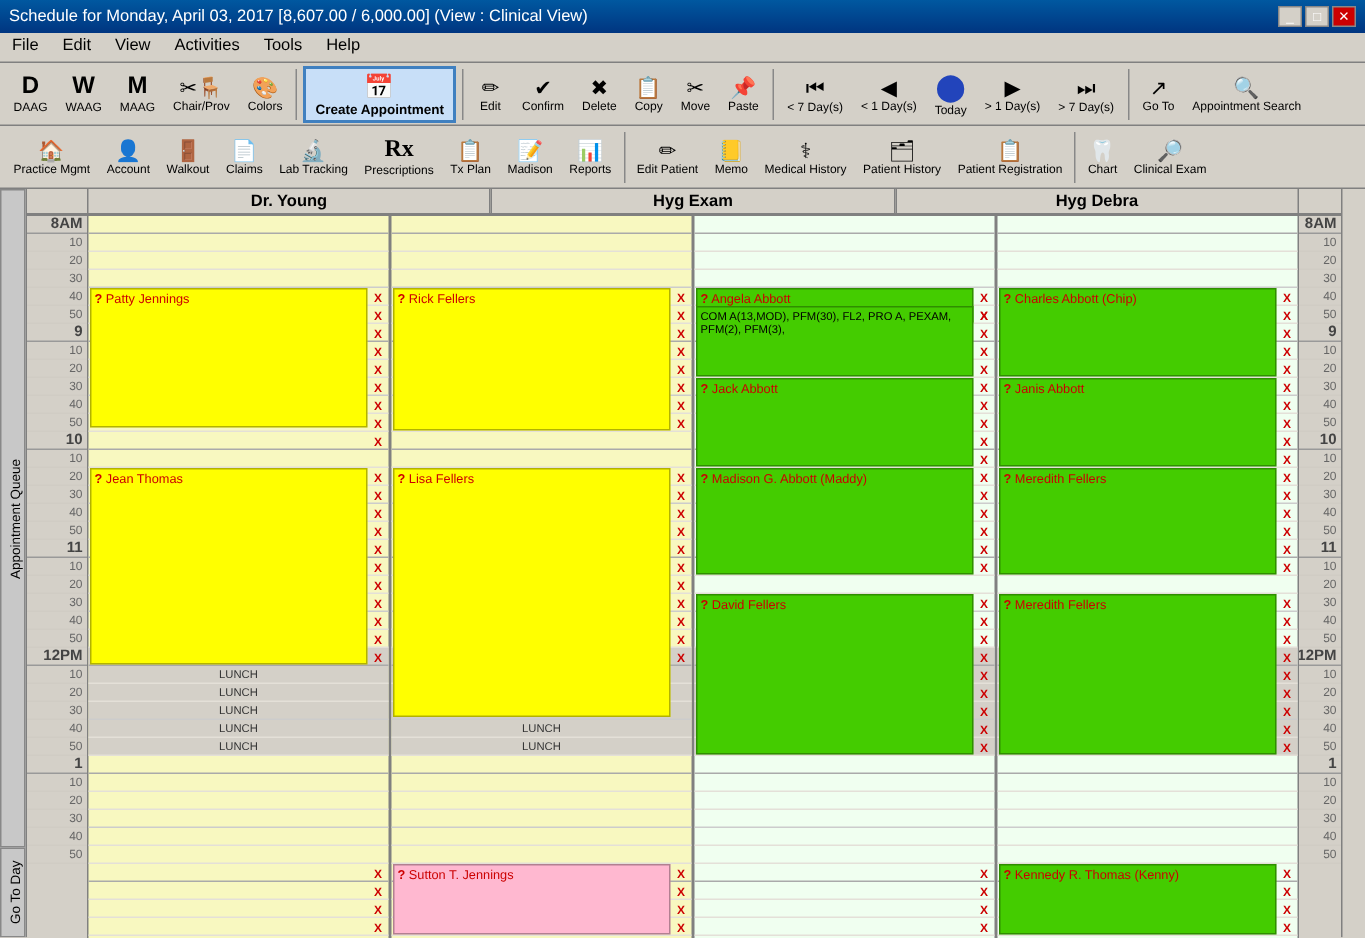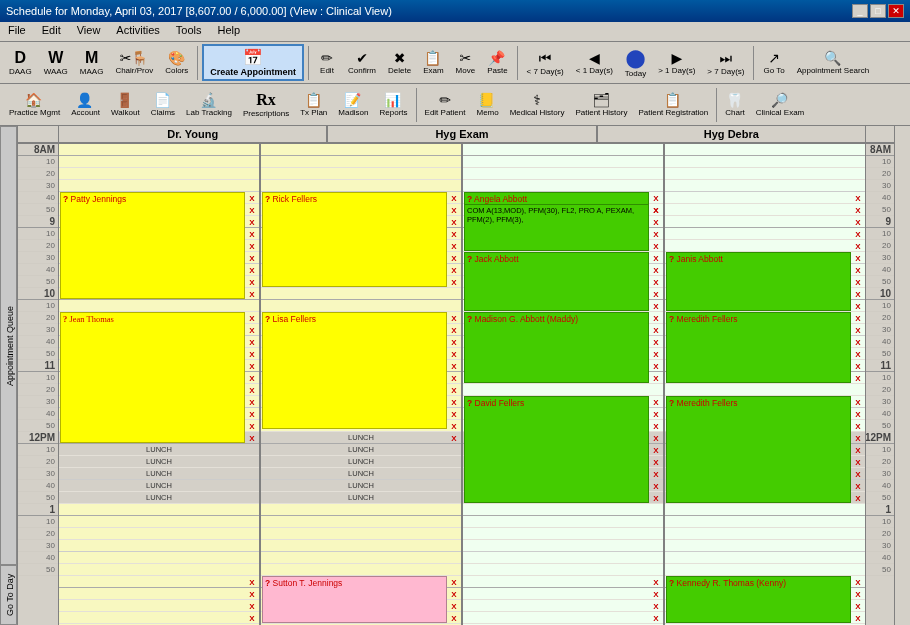--- a/index.html
+++ b/index.html
@@ -259,21 +259,21 @@
     <div class="big-btn">
       <span class="icon" style="font-size:14px;">✔</span>
       <span class="lbl">Confirm</span>
     </div>
     <div class="big-btn">
       <span class="icon" style="font-size:14px;">✖</span>
       <span class="lbl">Delete</span>
     </div>
     <div class="big-btn">
       <span class="icon" style="font-size:14px;">📋</span>
-      <span class="lbl">Exam</span>
+      <span class="lbl">Copy</span>
     </div>
     <div class="big-btn">
       <span class="icon" style="font-size:14px;">✂</span>
       <span class="lbl">Move</span>
     </div>
     <div class="big-btn">
       <span class="icon" style="font-size:14px;">📌</span>
       <span class="lbl">Paste</span>
     </div>
     <div style="width:1px;height:34px;background:#888;margin:0 2px;"></div>
@@ -472,33 +472,33 @@
                 <div class="slot-row"></div>
                 <div class="slot-row"></div>
                 <div class="slot-row semi"></div>
                 <div class="slot-row"></div>
                 <div class="slot-row"></div>
                 <div class="slot-row major"></div>
                 <div class="slot-row"></div>
                 <div class="slot-row"></div>
                 <div class="slot-row"></div>
                 <div class="slot-row"></div>
-                <div style="position: absolute; top: 48px; height: 107px; left: 1px; right: 14px; background: rgb(255, 255, 0); border: 1px solid rgba(0, 0, 0, 0.3); overflow: hidden; cursor: pointer; z-index: 2; font-size: 8.5px; padding: 1px 2px; color: rgb(0, 0, 0);"><span style="color: rgb(204, 0, 0);"><span style="color:#cc0000;font-weight:bold;">?</span> Patty Jennings</span></div>
+                <div style="position: absolute; top: 48px; height: 93px; left: 1px; right: 14px; background: rgb(255, 255, 0); border: 1px solid rgba(0, 0, 0, 0.3); overflow: hidden; cursor: pointer; z-index: 2; font-size: 8.5px; padding: 1px 2px; color: rgb(0, 0, 0);"><span style="color: rgb(204, 0, 0);"><span style="color:#cc0000;font-weight:bold;">?</span> Patty Jennings</span></div>
                 <div style="position: absolute; top: 48px; height: 108px; right: 1px; width: 12px; z-index: 3; font-size: 8px; color: rgb(204, 0, 0); font-weight: bold;">
                   <div style="height: 12px; display: flex; align-items: center; justify-content: center;">X</div>
                   <div style="height: 12px; display: flex; align-items: center; justify-content: center;">X</div>
                   <div style="height: 12px; display: flex; align-items: center; justify-content: center;">X</div>
                   <div style="height: 12px; display: flex; align-items: center; justify-content: center;">X</div>
                   <div style="height: 12px; display: flex; align-items: center; justify-content: center;">X</div>
                   <div style="height: 12px; display: flex; align-items: center; justify-content: center;">X</div>
                   <div style="height: 12px; display: flex; align-items: center; justify-content: center;">X</div>
                   <div style="height: 12px; display: flex; align-items: center; justify-content: center;">X</div>
                   <div style="height: 12px; display: flex; align-items: center; justify-content: center;">X</div>
                 </div>
-                <div style="position: absolute; top: 168px; height: 131px; left: 1px; right: 14px; background: rgb(255, 255, 0); border: 1px solid rgba(0, 0, 0, 0.3); overflow: hidden; cursor: pointer; z-index: 2; font-size: 8.5px; padding: 1px 2px; color: rgb(0, 0, 0);"><span style="color: rgb(204, 0, 0); font-family: Liberation Serif, serif;"><span style="color:#cc0000;font-weight:bold;">?</span> Jean Thomas</span></div>
+                <div style="position: absolute; top: 168px; height: 131px; left: 1px; right: 14px; background: rgb(255, 255, 0); border: 1px solid rgba(0, 0, 0, 0.3); overflow: hidden; cursor: pointer; z-index: 2; font-size: 8.5px; padding: 1px 2px; color: rgb(0, 0, 0);"><span style="color: rgb(204, 0, 0);"><span style="color:#cc0000;font-weight:bold;">?</span> Jean Thomas</span></div>
                 <div style="position: absolute; top: 168px; height: 132px; right: 1px; width: 12px; z-index: 3; font-size: 8px; color: rgb(204, 0, 0); font-weight: bold;">
                   <div style="height: 12px; display: flex; align-items: center; justify-content: center;">X</div>
                   <div style="height: 12px; display: flex; align-items: center; justify-content: center;">X</div>
                   <div style="height: 12px; display: flex; align-items: center; justify-content: center;">X</div>
                   <div style="height: 12px; display: flex; align-items: center; justify-content: center;">X</div>
                   <div style="height: 12px; display: flex; align-items: center; justify-content: center;">X</div>
                   <div style="height: 12px; display: flex; align-items: center; justify-content: center;">X</div>
                   <div style="height: 12px; display: flex; align-items: center; justify-content: center;">X</div>
                   <div style="height: 12px; display: flex; align-items: center; justify-content: center;">X</div>
                   <div style="height: 12px; display: flex; align-items: center; justify-content: center;">X</div>
@@ -558,21 +558,21 @@
                 <div style="position: absolute; top: 48px; height: 96px; right: 1px; width: 12px; z-index: 3; font-size: 8px; color: rgb(204, 0, 0); font-weight: bold;">
                   <div style="height: 12px; display: flex; align-items: center; justify-content: center;">X</div>
                   <div style="height: 12px; display: flex; align-items: center; justify-content: center;">X</div>
                   <div style="height: 12px; display: flex; align-items: center; justify-content: center;">X</div>
                   <div style="height: 12px; display: flex; align-items: center; justify-content: center;">X</div>
                   <div style="height: 12px; display: flex; align-items: center; justify-content: center;">X</div>
                   <div style="height: 12px; display: flex; align-items: center; justify-content: center;">X</div>
                   <div style="height: 12px; display: flex; align-items: center; justify-content: center;">X</div>
                   <div style="height: 12px; display: flex; align-items: center; justify-content: center;">X</div>
                 </div>
-                <div style="position: absolute; top: 168px; height: 117px; left: 1px; right: 14px; background: rgb(255, 255, 0); border: 1px solid rgba(0, 0, 0, 0.3); overflow: hidden; cursor: pointer; z-index: 2; font-size: 8.5px; padding: 1px 2px; color: rgb(0, 0, 0);"><span style="color: rgb(204, 0, 0);"><span style="color:#cc0000;font-weight:bold;">?</span> Lisa Fellers</span></div>
+                <div style="position: absolute; top: 168px; height: 166px; left: 1px; right: 14px; background: rgb(255, 255, 0); border: 1px solid rgba(0, 0, 0, 0.3); overflow: hidden; cursor: pointer; z-index: 2; font-size: 8.5px; padding: 1px 2px; color: rgb(0, 0, 0);"><span style="color: rgb(204, 0, 0);"><span style="color:#cc0000;font-weight:bold;">?</span> Lisa Fellers</span></div>
                 <div style="position: absolute; top: 168px; height: 132px; right: 1px; width: 12px; z-index: 3; font-size: 8px; color: rgb(204, 0, 0); font-weight: bold;">
                   <div style="height: 12px; display: flex; align-items: center; justify-content: center;">X</div>
                   <div style="height: 12px; display: flex; align-items: center; justify-content: center;">X</div>
                   <div style="height: 12px; display: flex; align-items: center; justify-content: center;">X</div>
                   <div style="height: 12px; display: flex; align-items: center; justify-content: center;">X</div>
                   <div style="height: 12px; display: flex; align-items: center; justify-content: center;">X</div>
                   <div style="height: 12px; display: flex; align-items: center; justify-content: center;">X</div>
                   <div style="height: 12px; display: flex; align-items: center; justify-content: center;">X</div>
                   <div style="height: 12px; display: flex; align-items: center; justify-content: center;">X</div>
                   <div style="height: 12px; display: flex; align-items: center; justify-content: center;">X</div>
@@ -712,20 +712,21 @@
                 <div class="slot-row"></div>
                 <div class="slot-row"></div>
                 <div class="slot-row semi"></div>
                 <div class="slot-row"></div>
                 <div class="slot-row"></div>
                 <div class="slot-row major"></div>
                 <div class="slot-row"></div>
                 <div class="slot-row"></div>
                 <div class="slot-row"></div>
                 <div class="slot-row"></div>
+                <div style="position: absolute; top: 48px; height: 59px; left: 1px; right: 14px; background: rgb(68, 204, 0); border: 1px solid rgba(0, 0, 0, 0.3); overflow: hidden; cursor: pointer; z-index: 2; font-size: 8.5px; padding: 1px 2px; color: rgb(0, 0, 0);"><span style="color: rgb(204, 0, 0);"><span style="color:#cc0000;font-weight:bold;">?</span> Charles Abbott (Chip)</span></div>
                 <div style="position: absolute; top: 48px; height: 60px; right: 1px; width: 12px; z-index: 3; font-size: 8px; color: rgb(204, 0, 0); font-weight: bold;">
                   <div style="height: 12px; display: flex; align-items: center; justify-content: center;">X</div>
                   <div style="height: 12px; display: flex; align-items: center; justify-content: center;">X</div>
                   <div style="height: 12px; display: flex; align-items: center; justify-content: center;">X</div>
                   <div style="height: 12px; display: flex; align-items: center; justify-content: center;">X</div>
                   <div style="height: 12px; display: flex; align-items: center; justify-content: center;">X</div>
                 </div>
                 <div style="position: absolute; top: 108px; height: 59px; left: 1px; right: 14px; background: rgb(68, 204, 0); border: 1px solid rgba(0, 0, 0, 0.3); overflow: hidden; cursor: pointer; z-index: 2; font-size: 8.5px; padding: 1px 2px; color: rgb(0, 0, 0);"><span style="color: rgb(204, 0, 0);"><span style="color:#cc0000;font-weight:bold;">?</span> Janis Abbott</span></div>
                 <div style="position: absolute; top: 108px; height: 60px; right: 1px; width: 12px; z-index: 3; font-size: 8px; color: rgb(204, 0, 0); font-weight: bold;">
                   <div style="height: 12px; display: flex; align-items: center; justify-content: center;">X</div>

